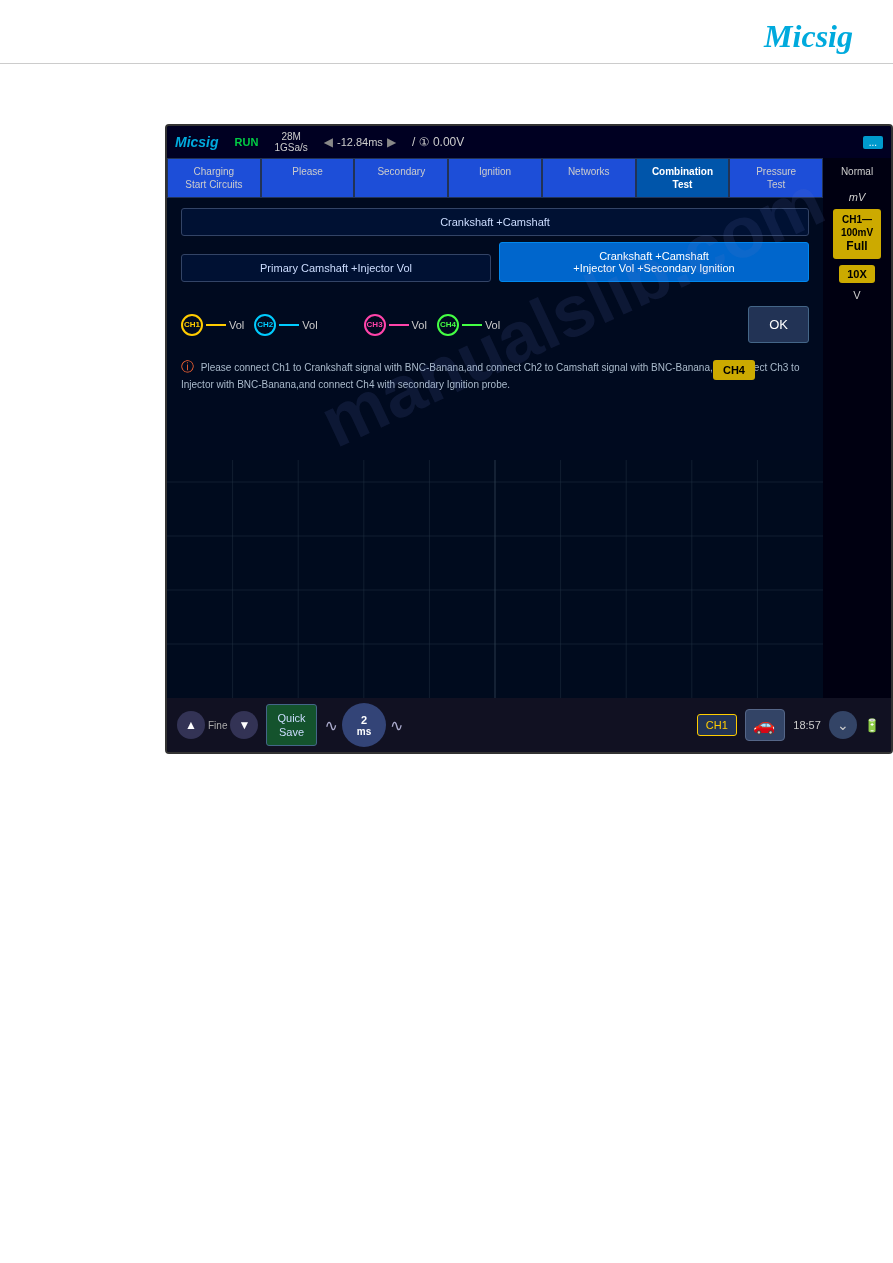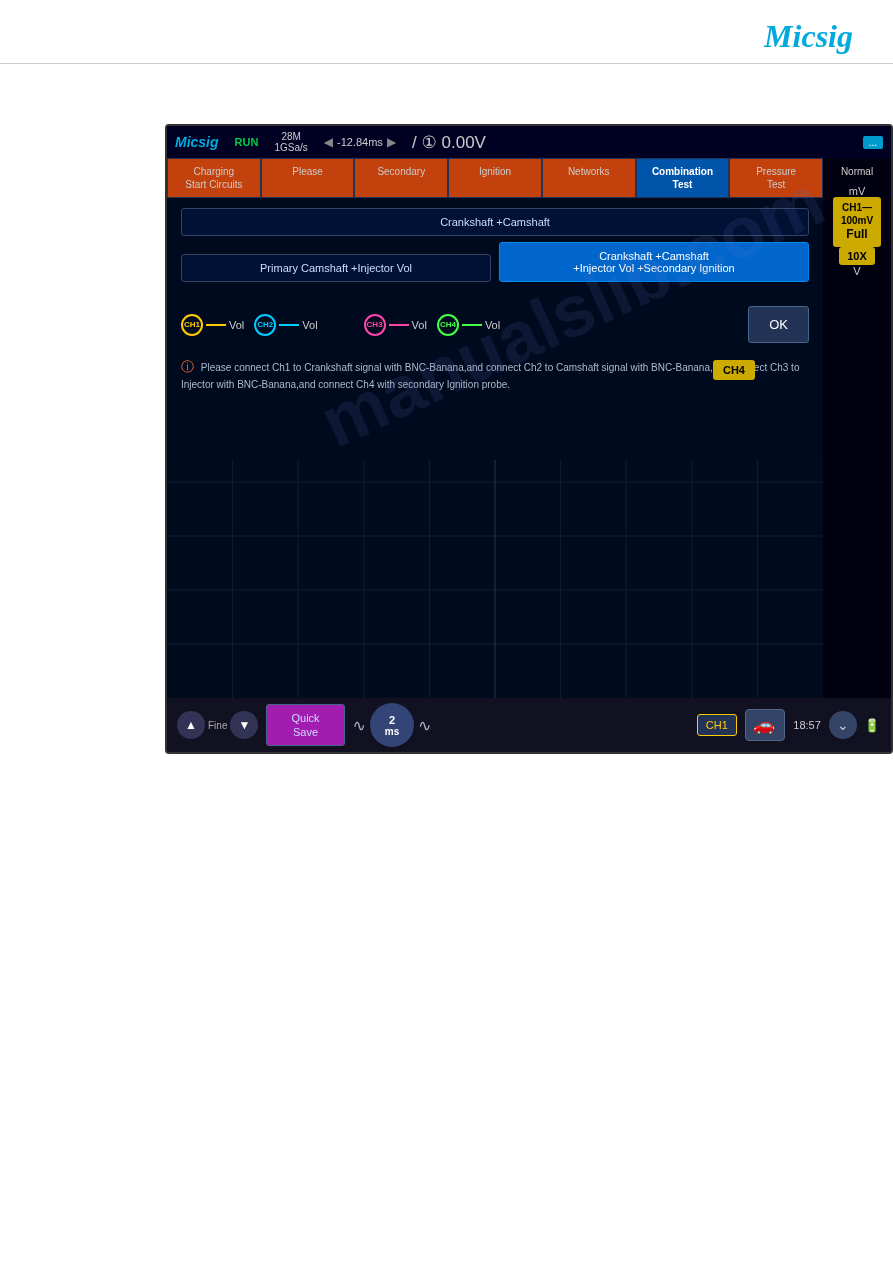--- a/index.html
+++ b/index.html
@@ -85,21 +85,21 @@
       gap: 4px;
       color: #cccccc;
       font-size: 11px;
     }
     .scope-arrow {
       color: #888;
       font-size: 12px;
     }
     .scope-trigger {
       color: #cccccc;
-      font-size: 17px;
+      font-size: 12px;
     }
     .scope-ch-highlight {
       background: #00aadd;
       color: white;
       padding: 1px 6px;
       border-radius: 2px;
       font-size: 10px;
     }
 
     
@@ -113,31 +113,32 @@
     }
 
     
     .scope-right-panel {
       width: 68px;
       background: #000011;
       display: flex;
       flex-direction: column;
       align-items: center;
       padding: 4px 4px;
-      gap: 0;
+      gap: 6px;
     }
     .scope-normal-label {
       color: #cccccc;
       font-size: 10px;
       margin-top: 4px;
     }
     .scope-mv-label {
       color: #cccccc;
       font-size: 11px;
       margin-top: 8px;
+      font-style: italic;
     }
     .scope-ch1-box {
       background: #ccaa00;
       color: #000;
       font-size: 10px;
       font-weight: bold;
       padding: 4px 8px;
       border-radius: 3px;
       text-align: center;
       line-height: 1.3;
@@ -150,21 +151,21 @@
       padding: 3px 8px;
       border-radius: 3px;
     }
     .scope-v-label {
       color: #cccccc;
       font-size: 11px;
     }
 
     
     .scope-menu {
-      background: #c2410c;
+      background: #1d4ed8;
       display: flex;
       padding: 0;
     }
     .menu-tab {
       flex: 1;
       padding: 6px 4px;
       color: #cccccc;
       font-size: 10px;
       text-align: center;
       border: 1px solid #223355;
@@ -321,24 +322,24 @@
       justify-content: center;
       cursor: pointer;
       color: #ffffff;
       font-size: 12px;
     }
     .fine-label {
       color: #aaaaaa;
       font-size: 10px;
     }
     .quick-save-btn {
-      background: #a21caf;
+      background: #14532d;
       color: #ccddff;
       border: 1px solid #446688;
-      padding: 6px 24px;
+      padding: 6px 10px;
       font-size: 11px;
       cursor: pointer;
       border-radius: 3px;
       text-align: center;
       line-height: 1.3;
     }
     .time-center {
       display: flex;
       align-items: center;
       gap: 4px;

